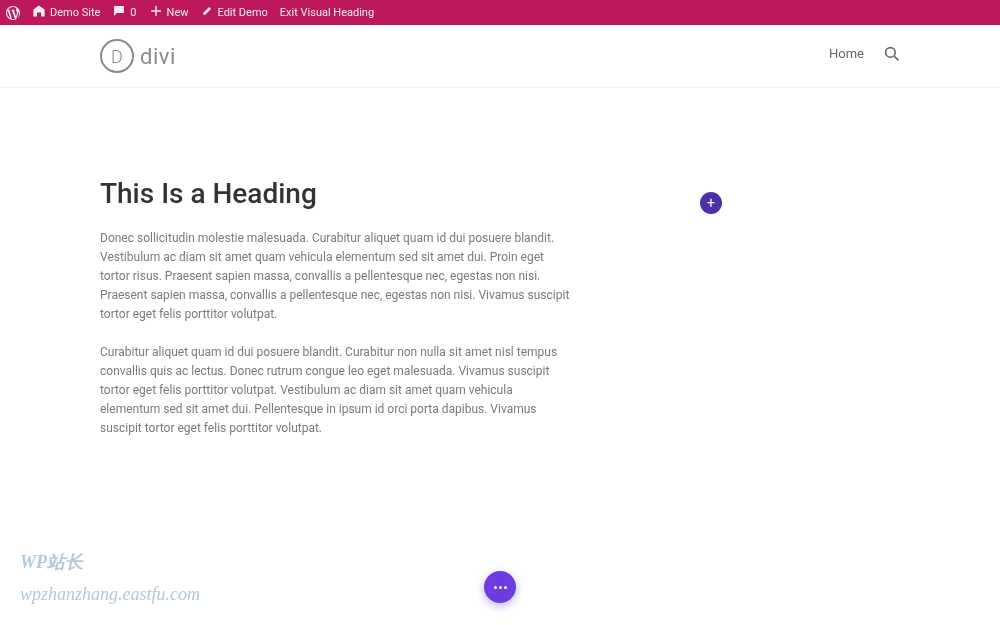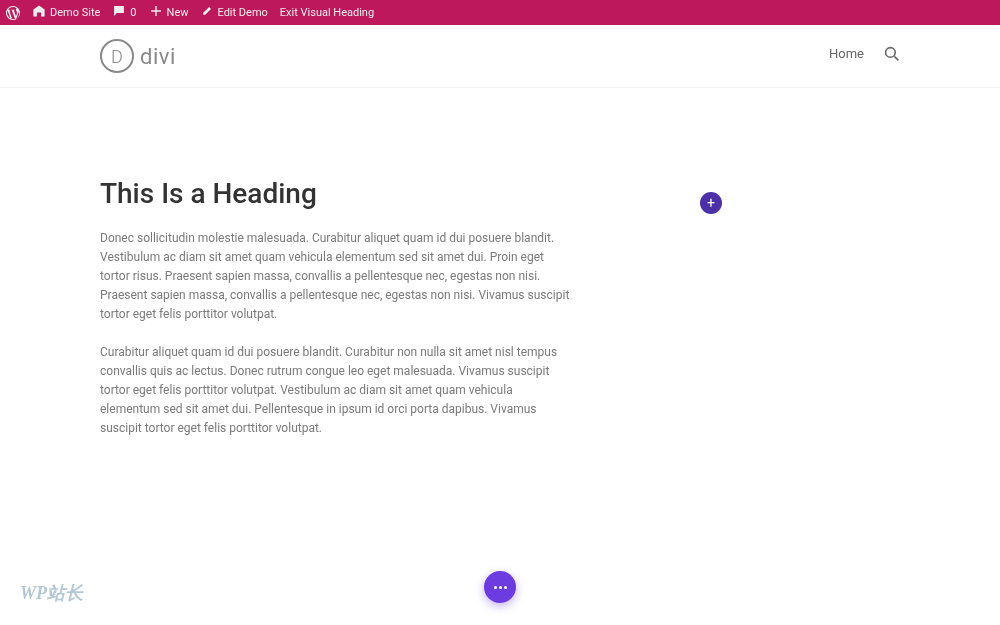--- a/index.html
+++ b/index.html
@@ -257,13 +257,14 @@
 <div class="fab">
   <div class="fab-dots">
     <span></span>
       <span></span>
       <span></span>
   </div>
 </div>
 
 <div class="watermark">
   <span class="w1">WP站长</span>
+  <span>wpzhanzhang.eastfu.com</span>
 </div>
 
 </body></html>

